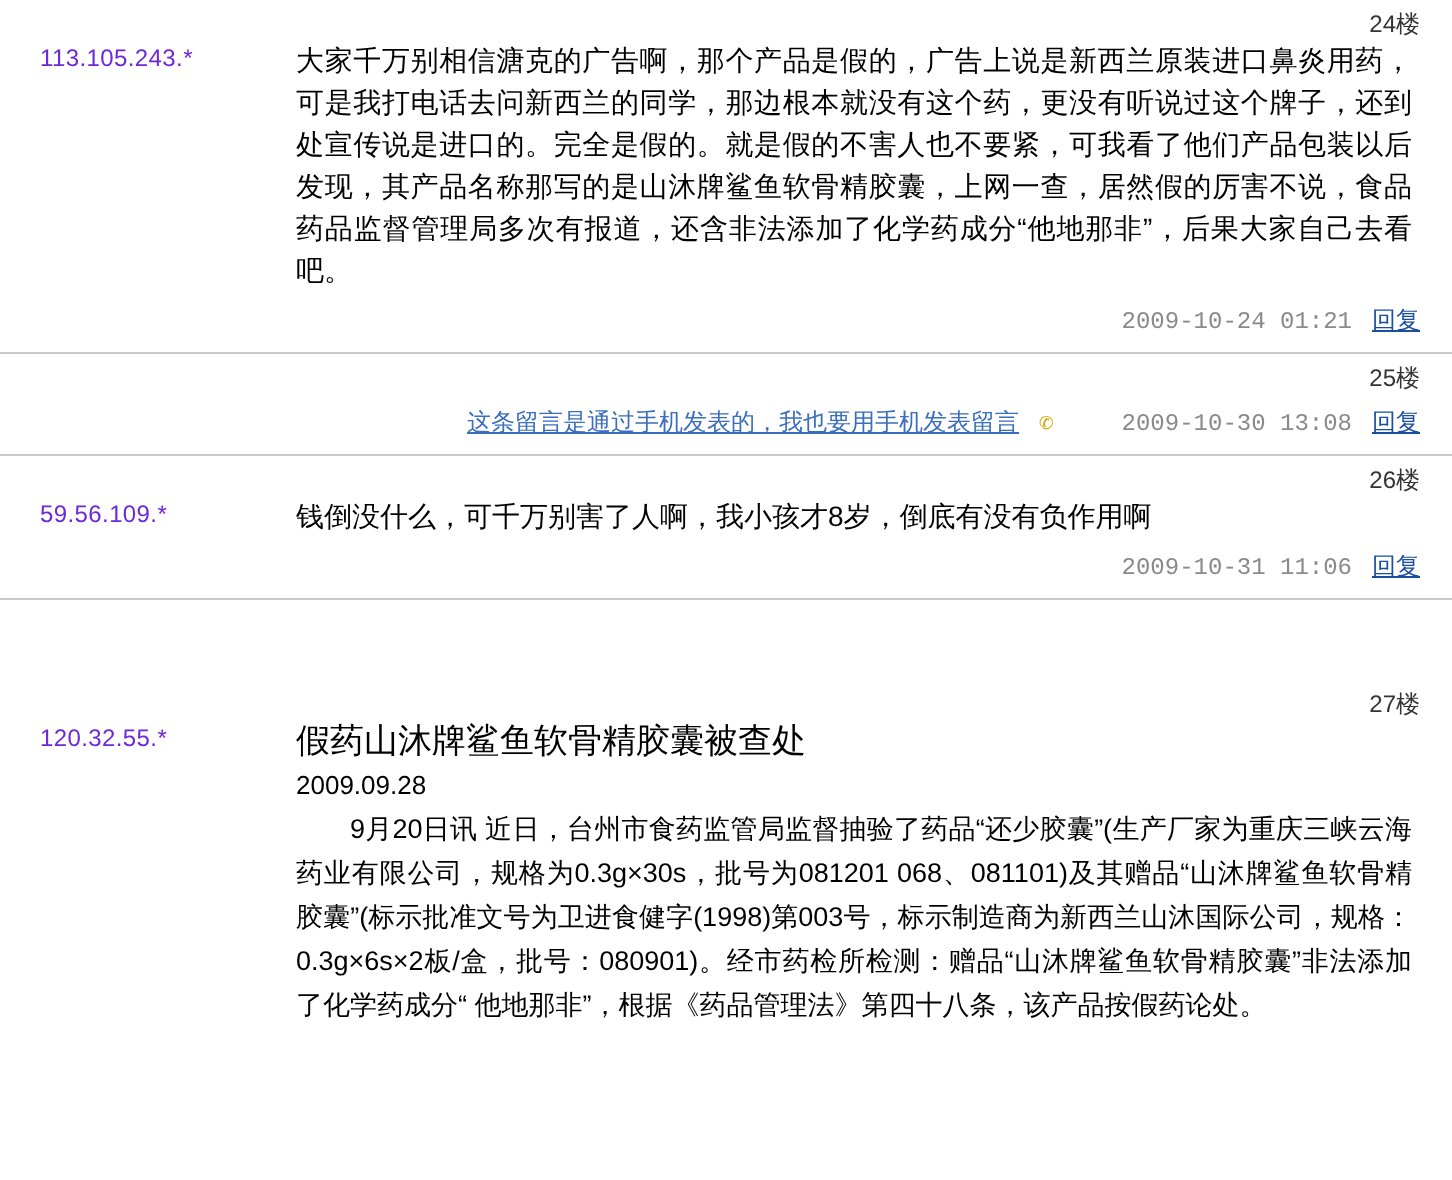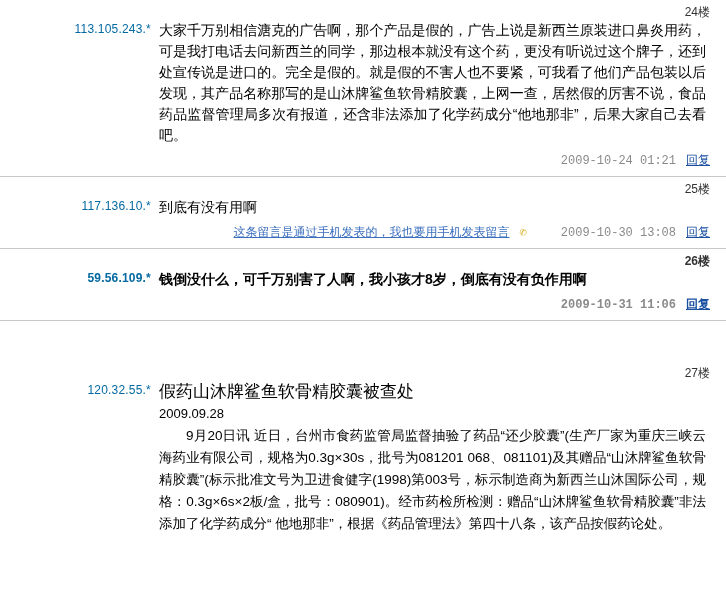--- a/index.html
+++ b/index.html
@@ -18,21 +18,21 @@
   .page {
     position: relative;
     width: 726px;
     height: 590px;
     box-sizing: border-box;
   }
   .post {
     position: relative;
     box-sizing: border-box;
     border-bottom: 1px solid #c8c8c8;
-    padding: 0 16px 0 31px;
+    padding: 0 16px 0 20px;
   }
   .post:last-child {
     border-bottom: none;
   }
   .floor-row {
     height: 16px;
     position: relative;
   }
   .floor-num {
     position: absolute;
@@ -43,22 +43,22 @@
     line-height: 16px;
   }
   .body-row {
     display: flex;
     align-items: flex-start;
   }
   .ip {
     width: 120px;
     flex: 0 0 120px;
     font-size: 12px;
-    color: #0369a1;
-    text-align: right;
+    color: #6d28d9;
+    text-align: left;
     padding-top: 2px;
     letter-spacing: 0.2px;
   }
   .content {
     flex: 1 1 auto;
     padding-left: 8px;
     padding-right: 4px;
     line-height: 21px;
     font-size: 14px;
     color: #000000;
@@ -106,21 +106,21 @@
   }
   .reply-link {
     color: #1a4fa0;
     text-decoration: underline;
     font-size: 12px;
     font-family: "Liberation Sans", sans-serif;
     cursor: pointer;
   }
   .post-1 { padding-top: 4px; padding-bottom: 2px; }
   .post-2 { padding-top: 4px; padding-bottom: 2px; }
-  .post-3 { padding-top: 4px; padding-bottom: 2px; font-weight: bold; }
+  .post-3 { padding-top: 4px; padding-bottom: 2px; }
   .post-4 { padding-top: 4px; padding-bottom: 2px; border-bottom: none; margin-top: 40px; }
   .title-line {
     font-size: 17px;
     line-height: 22px;
   }
   .date-line {
     font-size: 13px;
     line-height: 22px;
     margin-top: 14px;
     font-family: "Liberation Sans", sans-serif;
@@ -148,24 +148,20 @@
       <div class="meta-inner">
         <span class="timestamp">2009-10-24 01:21</span>
         <span class="reply-link">回复</span>
       </div>
     </div>
   </div>
 
   <div class="post post-2">
     <div class="floor-row">
       <span class="floor-num">25楼</span>
-    </div>
-    <div class="body-row">
-      <div class="ip">117.136.10.*</div>
-      <div class="content">到底有没有用啊</div>
     </div>
     <div class="meta-row">
       <div class="meta-inner">
         <span class="mobile-note">这条留言是通过手机发表的，我也要用手机发表留言</span>
         <span class="mobile-icon">✆</span>
         <span class="timestamp">2009-10-30 13:08</span>
         <span class="reply-link">回复</span>
       </div>
     </div>
   </div>

